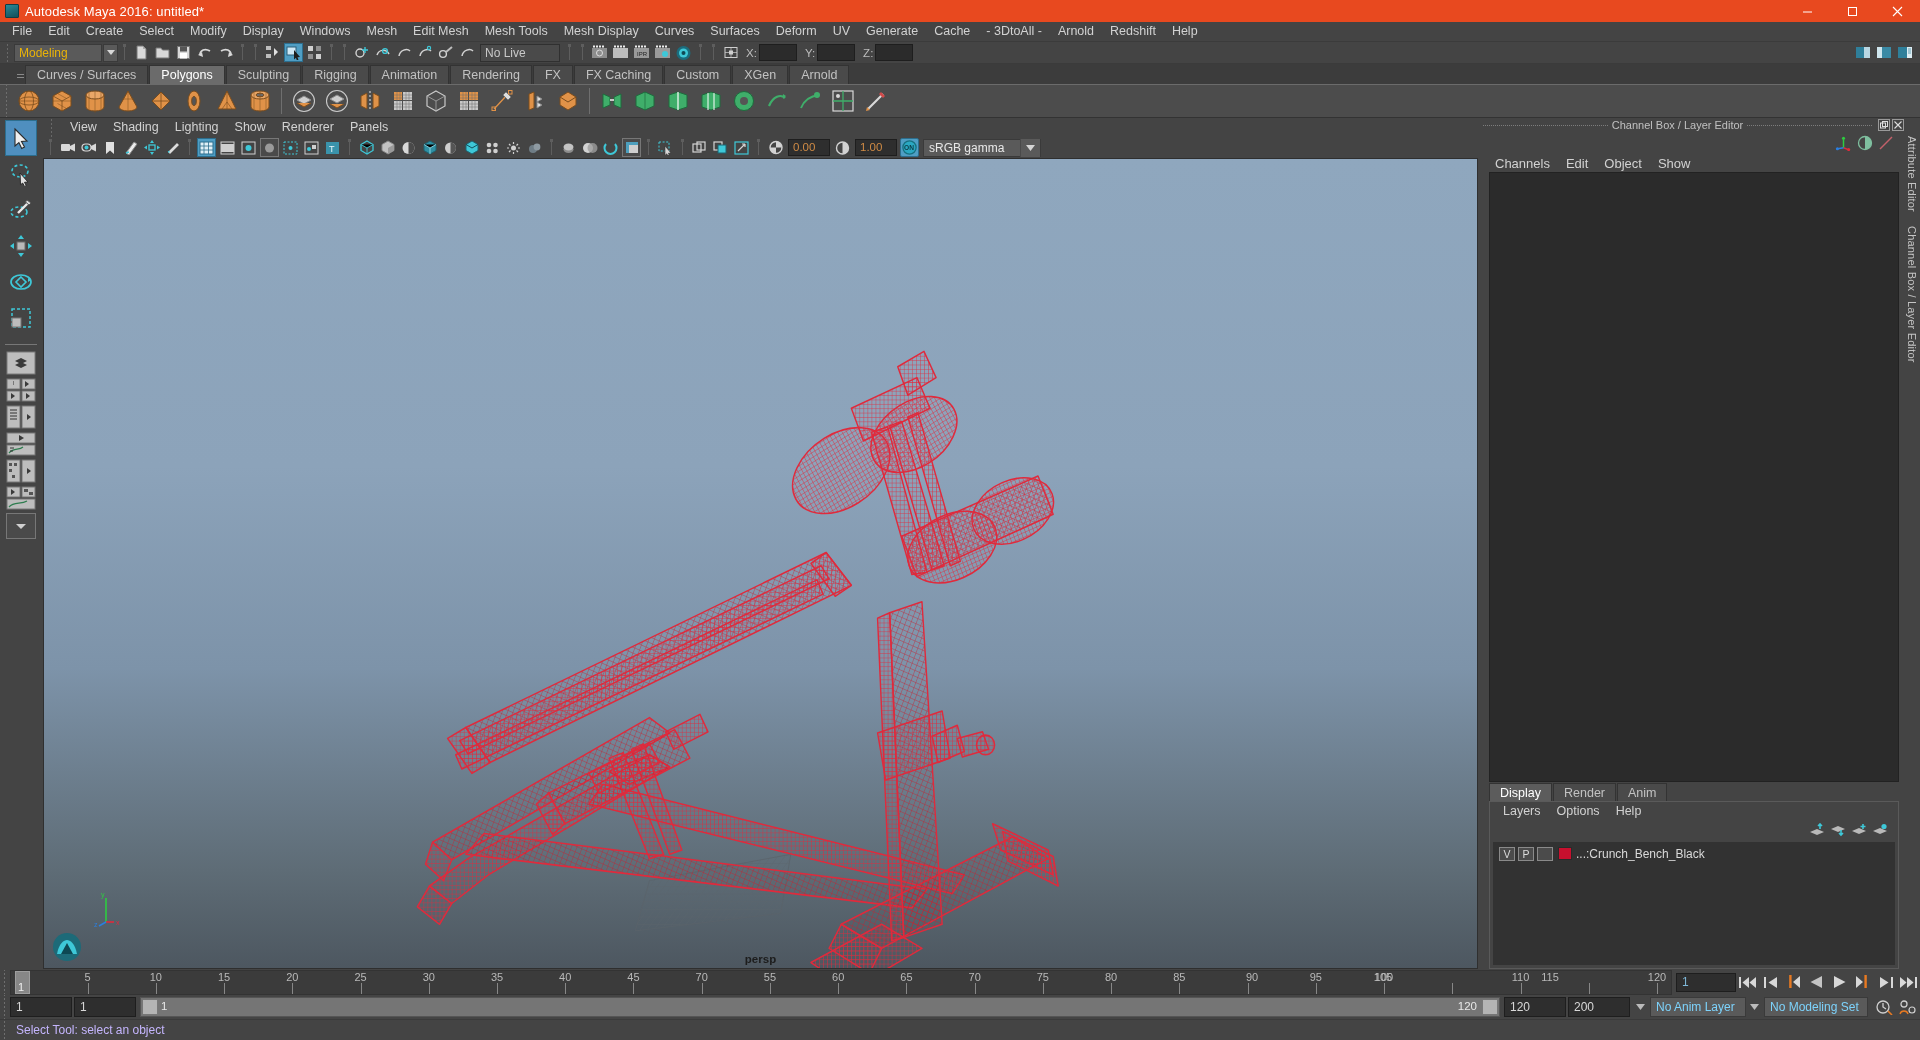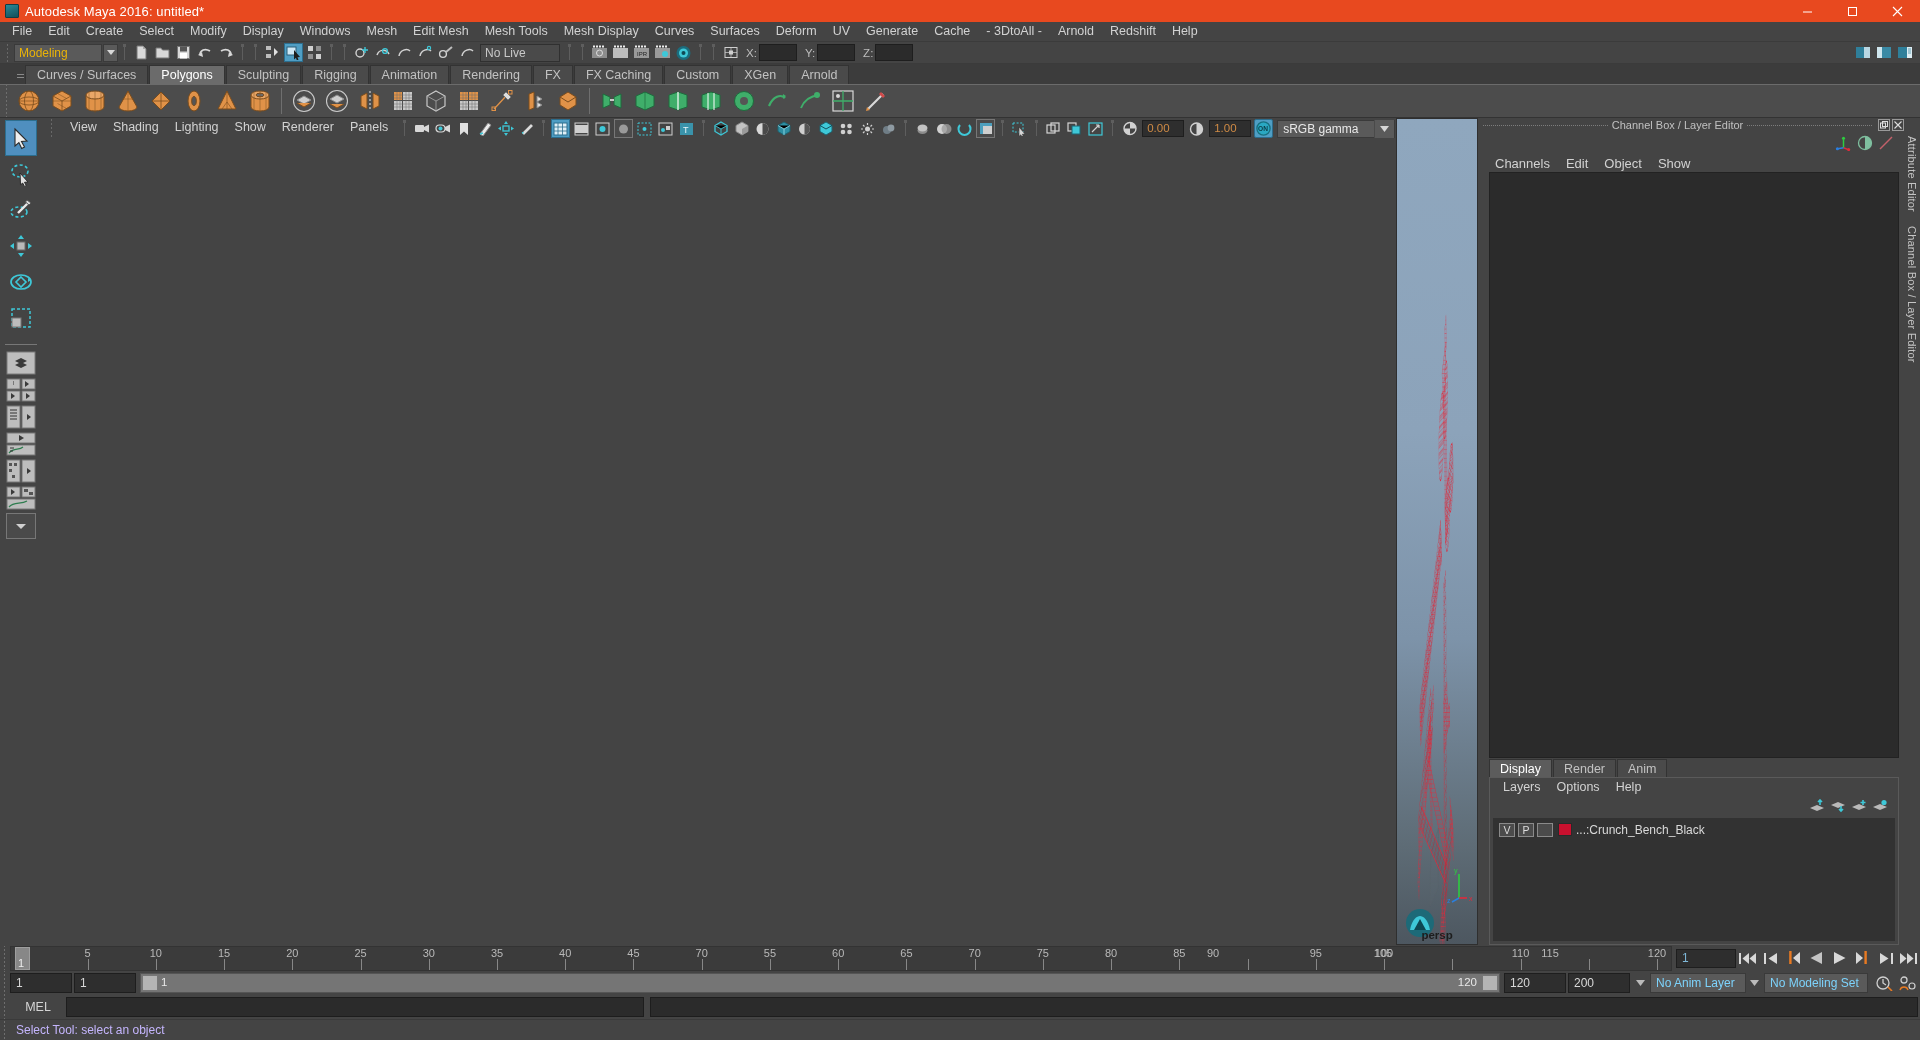--- a/index.html
+++ b/index.html
@@ -96,21 +96,21 @@
   
   .toolbox { width:42px; flex:0 0 42px; background:#444; display:flex; flex-direction:column;
     align-items:center; padding-top:2px; }
   .tool { width:32px; height:36px; display:flex; align-items:center; justify-content:center;
     border:1px solid transparent; }
   .tool.sel { background:#4f8fbf; border-color:#2c6e8e; }
   .tb-divider { width:32px; height:1px; background:#777; margin:8px 0 6px 0; }
   .qbox { width:30px; margin-bottom:3px; display:block; }
 
   
-  .vpcol { flex:1 1 auto; display:flex; flex-direction:row; min-width:0; background:#444; }
+  .vpcol { flex:1 1 auto; display:flex; flex-direction:column; min-width:0; background:#444; }
   .vp-menubar { height:19px; flex:0 0 19px; display:flex; align-items:center; font-size:12.5px;
     background:#444; padding-left:4px; }
   .vp-menubar .mi { padding:0 8px; height:19px; line-height:19px; color:#d2d2d2; }
   .vp-toolbar { height:21px; flex:0 0 21px; background:#444; display:flex; align-items:center;
     padding-left:2px; }
   .vbtn { width:19px; height:19px; margin:0 1px; display:flex; align-items:center; justify-content:center;
     border:1px solid transparent; }
   .vbtn.on { background:#4f9ec4; border-color:#2c6e8e; }
   .vbtn.framed { border:1px solid #777; background:#4a4a4a; }
   .numfield { width:42px; height:17px; background:#2e2e2e; border:1px solid #1e1e1e;
@@ -1246,21 +1246,21 @@
           <div class="tick-lbl" style="left: 895.412px;">65</div>
           <div class="tick" style="left: 895.412px;"></div>
           <div class="tick-lbl" style="left: 963.647px;">70</div>
           <div class="tick" style="left: 963.647px;"></div>
           <div class="tick-lbl" style="left: 1031.88px;">75</div>
           <div class="tick" style="left: 1031.88px;"></div>
           <div class="tick-lbl" style="left: 1100.12px;">80</div>
           <div class="tick" style="left: 1100.12px;"></div>
           <div class="tick-lbl" style="left: 1168.35px;">85</div>
           <div class="tick" style="left: 1168.35px;"></div>
-          <div class="tick-lbl" style="left: 1202px;">90</div>
+          <div class="tick-lbl" style="left: 1241px;">90</div>
           <div class="tick" style="left: 1236.59px;"></div>
           <div class="tick-lbl" style="left: 1304.82px;">95</div>
           <div class="tick" style="left: 1304.82px;"></div>
           <div class="tick-lbl" style="left: 1373.06px;">100</div>
           <div class="tick" style="left: 1373.06px;"></div>
           <div class="tick-lbl" style="left: 1372px;">105</div>
           <div class="tick" style="left: 1441.29px;"></div>
           <div class="tick-lbl" style="left: 1509.53px;">110</div>
           <div class="tick" style="left: 1509.53px;"></div>
           <div class="tick-lbl" style="left: 1539px;">115</div>
@@ -1355,25 +1355,19 @@
       <div class="pbtn" style="margin-right:4px;">
         <svg width="18" height="16" viewBox="0 0 18 16">
             <circle cx="6" cy="5" r="3" fill="none" stroke="#cfcfcf" stroke-width="1.3"></circle>
             <path d="M2 15c1-4 7-4 8 0" fill="none" stroke="#e87a22" stroke-width="1.3"></path>
             <circle cx="14" cy="11" r="3" fill="none" stroke="#cfcfcf" stroke-width="1.2"></circle>
           </svg>
       </div>
     </div>
   </div>
 
-  <div class="cmdrow">
-    <div class="tl-grip"></div>
-    <div class="mel-lbl">MEL</div>
-    <div class="cmdfield a"></div>
-    <div class="cmdfield b"></div>
-  </div>
 
   <div class="statusrow">
     <div class="tl-grip"></div>
     <div class="status-text">Select Tool: select an object</div>
   </div>
 
 </div>
 
 </body></html>

